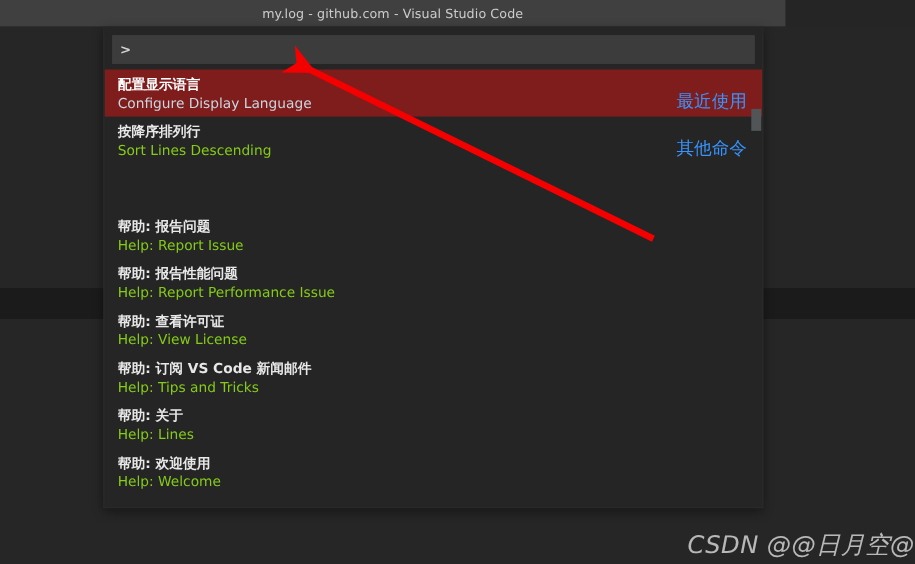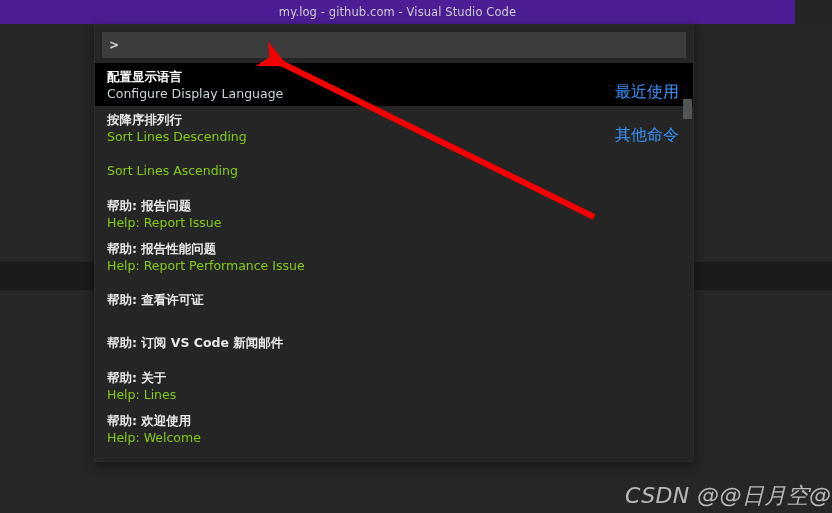--- a/index.html
+++ b/index.html
@@ -5,22 +5,22 @@
   * { margin:0; padding:0; box-sizing:border-box; }
   html,body{
     width:832px; height:513px; overflow:hidden;
     background:#1e1e1e;
     font-family:"DejaVu Sans","Liberation Sans",sans-serif;
   }
   #app{ position:relative; width:832px; height:513px; overflow:hidden; background:#252526; }
 
   
   .titlebar{
-    position:absolute; left:0; top:0; width:795px; height:24px;
-    background:#4c1d95;
+    position:absolute; left:0; top:0; width:714px; height:24px;
+    background:#404040;
     display:flex; align-items:center; justify-content:center;
   }
   .titlebar-text{
     font-size:11.5px; color:#cccccc; letter-spacing:.1px; white-space:nowrap;
   }
   .editor-bg{
     position:absolute; left:0; top:24px; width:832px; height:489px; background:#252526;
   }
   .editor-inner{
     position:absolute; left:0; top:24px; width:832px; height:238px; background:#262626;
@@ -57,21 +57,21 @@
   .quickpick-gap{ height:5px; flex:0 0 auto; }
 
   .quickpick-list{
     position:relative; flex:1 1 auto; overflow:hidden;
   }
 
   .qp-row{
     position:relative; height:43px; padding:4px 14px 4px 12px;
     display:flex; flex-direction:column; justify-content:center;
   }
-  .qp-row.selected{ background:#000000;justify-content:flex-end; }
+  .qp-row.selected{ background:#7f1d1d;justify-content:flex-end; }
 
   .qp-label{
     font-size:12.5px; color:#e8e8e8; line-height:17px;
     white-space:nowrap; overflow:hidden; font-weight:600;
   }
   .qp-row.selected .qp-label{ color:#ffffff; }
   .qp-desc{
     font-size:12.5px; color:#84cc16; line-height:17px;
     white-space:nowrap; overflow:hidden;
   }
@@ -144,35 +144,36 @@
             <div class="qp-label">配置显示语言</div>
             <div class="qp-desc">Configure Display Language</div>
             <div class="qp-group">最近使用</div>
           </div>
           <div class="qp-row">
             <div class="qp-label">按降序排列行</div>
             <div class="qp-desc">Sort Lines Descending</div>
             <div class="qp-group">其他命令</div>
           </div>
           <div class="qp-row">
-            <div class="qp-desc">Sort Lines Ascending</div>
           </div>
           <div class="qp-row">
             <div class="qp-label">帮助: 报告问题</div>
             <div class="qp-desc">Help: Report Issue</div>
           </div>
           <div class="qp-row">
             <div class="qp-label">帮助: 报告性能问题</div>
             <div class="qp-desc">Help: Report Performance Issue</div>
           </div>
           <div class="qp-row">
             <div class="qp-label">帮助: 查看许可证</div>
+            <div class="qp-desc">Help: View License</div>
           </div>
           <div class="qp-row">
             <div class="qp-label">帮助: 订阅 VS Code 新闻邮件</div>
+            <div class="qp-desc">Help: Tips and Tricks</div>
           </div>
           <div class="qp-row">
             <div class="qp-label">帮助: 关于</div>
             <div class="qp-desc">Help: Lines</div>
           </div>
           <div class="qp-row">
             <div class="qp-label">帮助: 欢迎使用</div>
             <div class="qp-desc">Help: Welcome</div>
           </div>
         </div>

